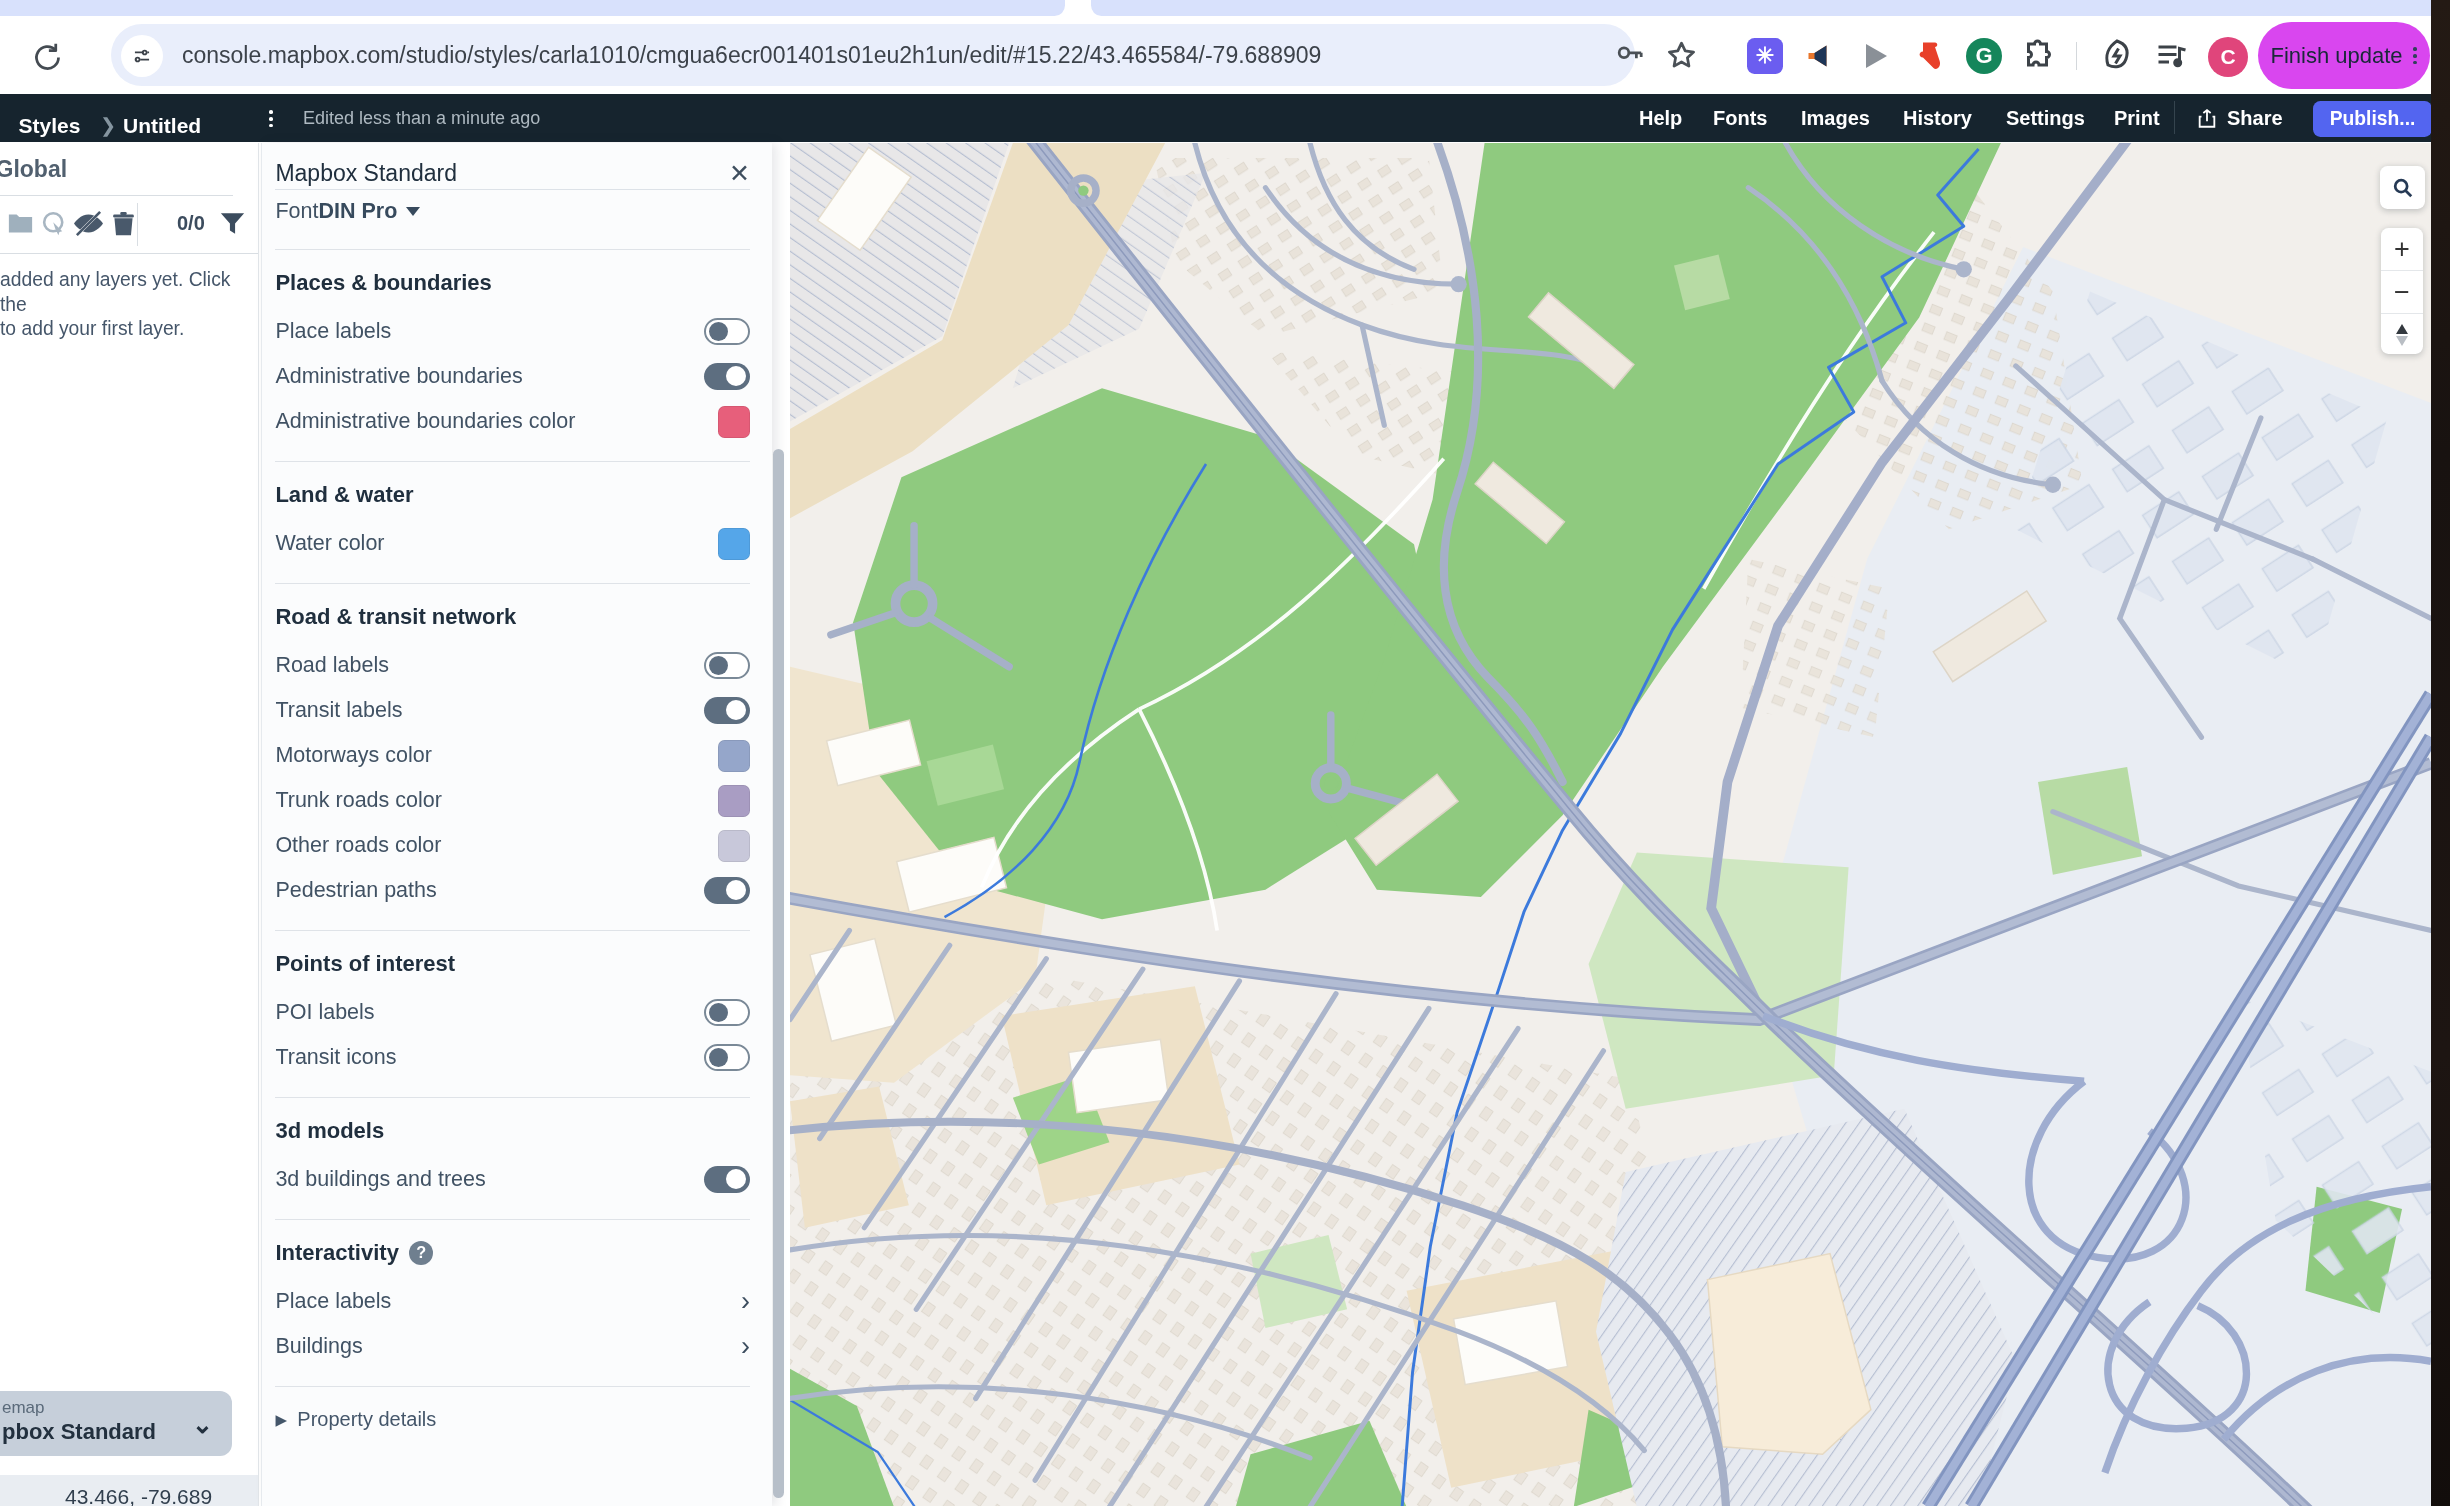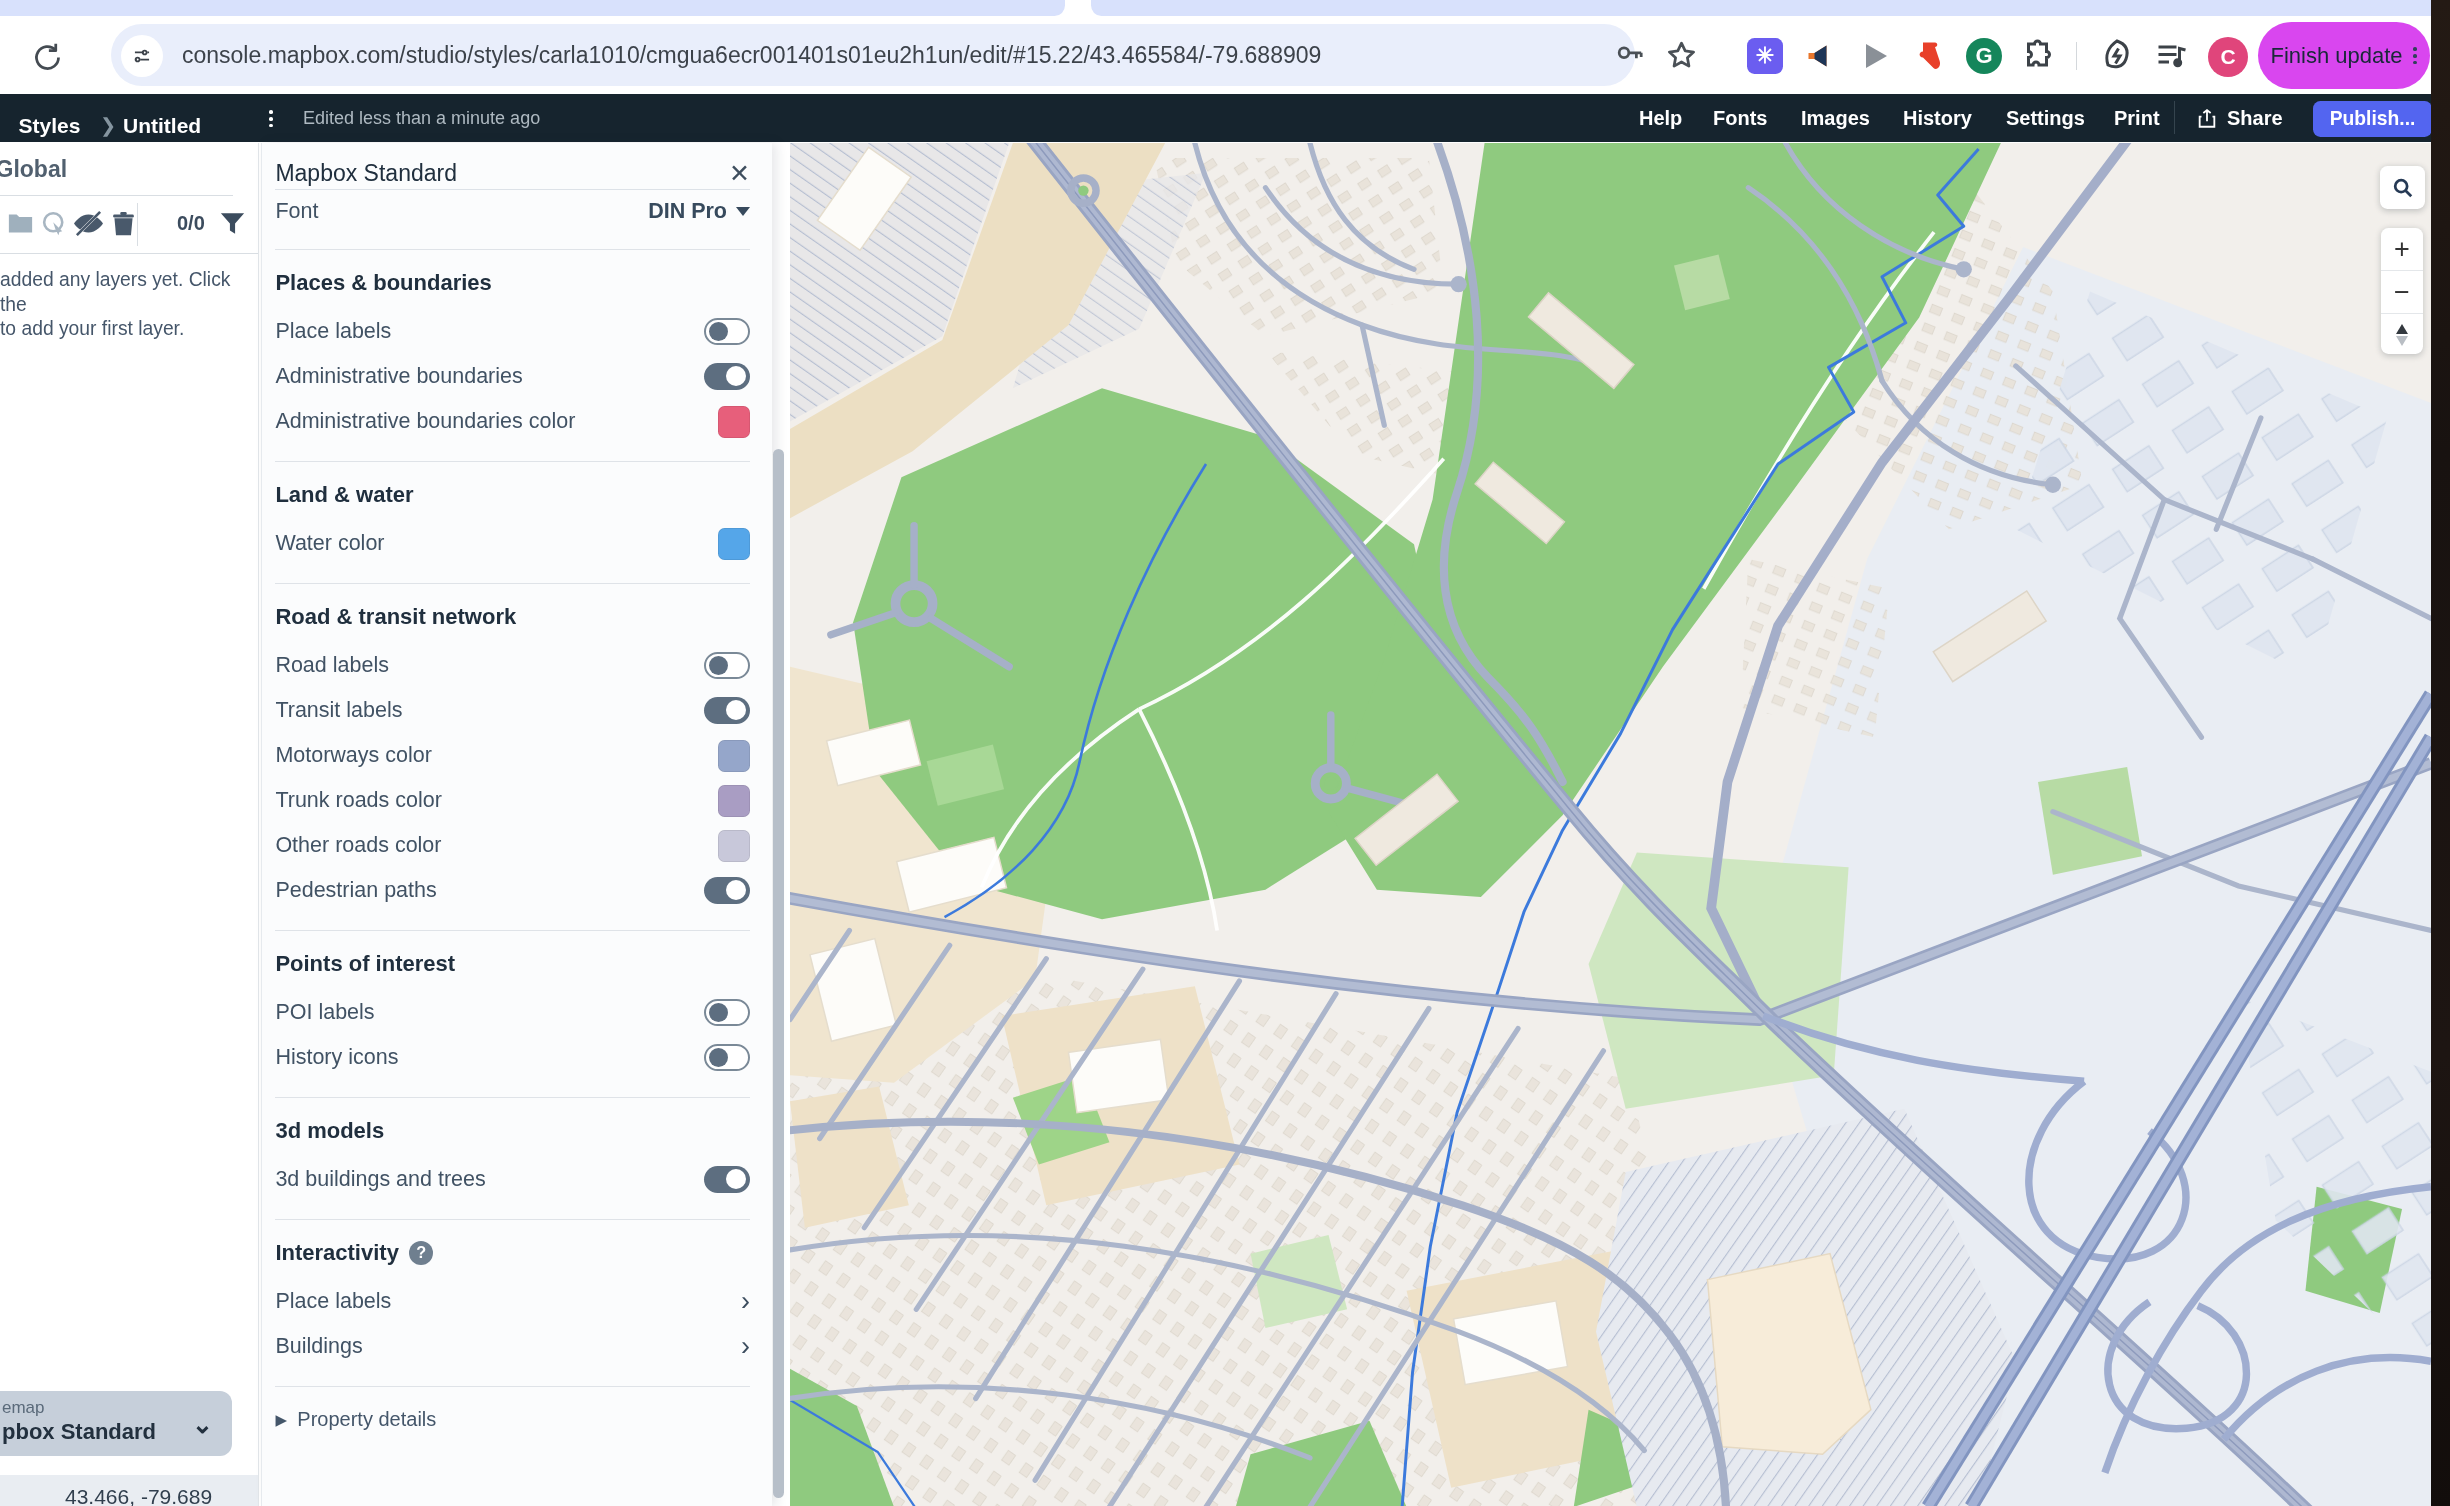--- a/index.html
+++ b/index.html
@@ -44,21 +44,21 @@
   .bm-chev{position:absolute;left:214px;top:19.3px;font-size:25px;font-weight:700;color:#22303e;}
   .lfooter{position:absolute;left:0;top:1332px;width:259px;height:32px;background:#e9edf2;overflow:hidden;}
   .coords{position:absolute;left:65px;top:9.7px;font-size:21px;color:#313f4e;}
   
   .stylepanel{position:absolute;left:261px;top:143px;width:511px;height:1364px;background:#fbfcfd;border-left:0.7px solid #e6eaee;
      box-shadow:4.5px 0 10.4px rgba(30,40,60,.10);padding:0 22px 0 13.4px;overflow:hidden;}
   .sp-head{height:46px;padding-top:15px;display:flex;align-items:center;justify-content:space-between;}
   .sp-title{font-size:23px;font-weight:400;color:#202f3e;}
   .sp-close{font-size:25px;color:#3e4e5e;line-height:1;}
   .hrule{border-top:1.5px solid #dde2e8;}
-  .fontrow{height:42px;display:flex;align-items:center;justify-content:space-between;}
+  .fontrow{height:42px;display:flex;align-items:center;}
   .rlabel{font-size:21.5px;color:#415264;}
   .fontval{font-size:21.5px;font-weight:700;color:#374a5d;display:flex;align-items:center;gap:9px;}
   .caret{display:inline-block;width:0;height:0;border-left:7.4px solid transparent;border-right:7.4px solid transparent;border-top:9.7px solid #374a5d;}
   .sec-rule{border-top:1.5px solid #dfe3e8;margin:17px 0 0 0;}
   .sec-title{margin:20px 0 14px 0;font-size:22px;font-weight:700;color:#202f3e;line-height:25px;display:flex;align-items:center;gap:10.4px;}
   .help{width:24px;height:24px;border-radius:50%;background:#6f7f8f;color:#fff;font-size:16.3px;font-weight:700;display:inline-flex;align-items:center;justify-content:center;}
   .srow{height:45px;display:flex;align-items:center;justify-content:space-between;}
   .tgl{position:relative;width:46px;height:27.5px;border-radius:14px;flex:0 0 auto;}
   .tgl.on{background:#5d6e80;}
   .tgl.on .knob{position:absolute;right:3.7px;top:3.7px;width:20px;height:20px;border-radius:50%;background:#fff;}
@@ -333,21 +333,21 @@
         <div class="sec-title">
           <span>Points of interest</span>
         </div>
         <div class="srow">
           <span class="rlabel">POI labels</span>
           <span class="tgl off">
             <span class="knob"></span>
           </span>
         </div>
         <div class="srow">
-          <span class="rlabel">History icons</span>
+          <span class="rlabel">Transit icons</span>
           <span class="tgl off">
             <span class="knob"></span>
           </span>
         </div>
         <div class="sec-rule"></div>
         <div class="sec-title">
           <span>3d models</span>
         </div>
         <div class="srow">
           <span class="rlabel">3d buildings and trees</span>

